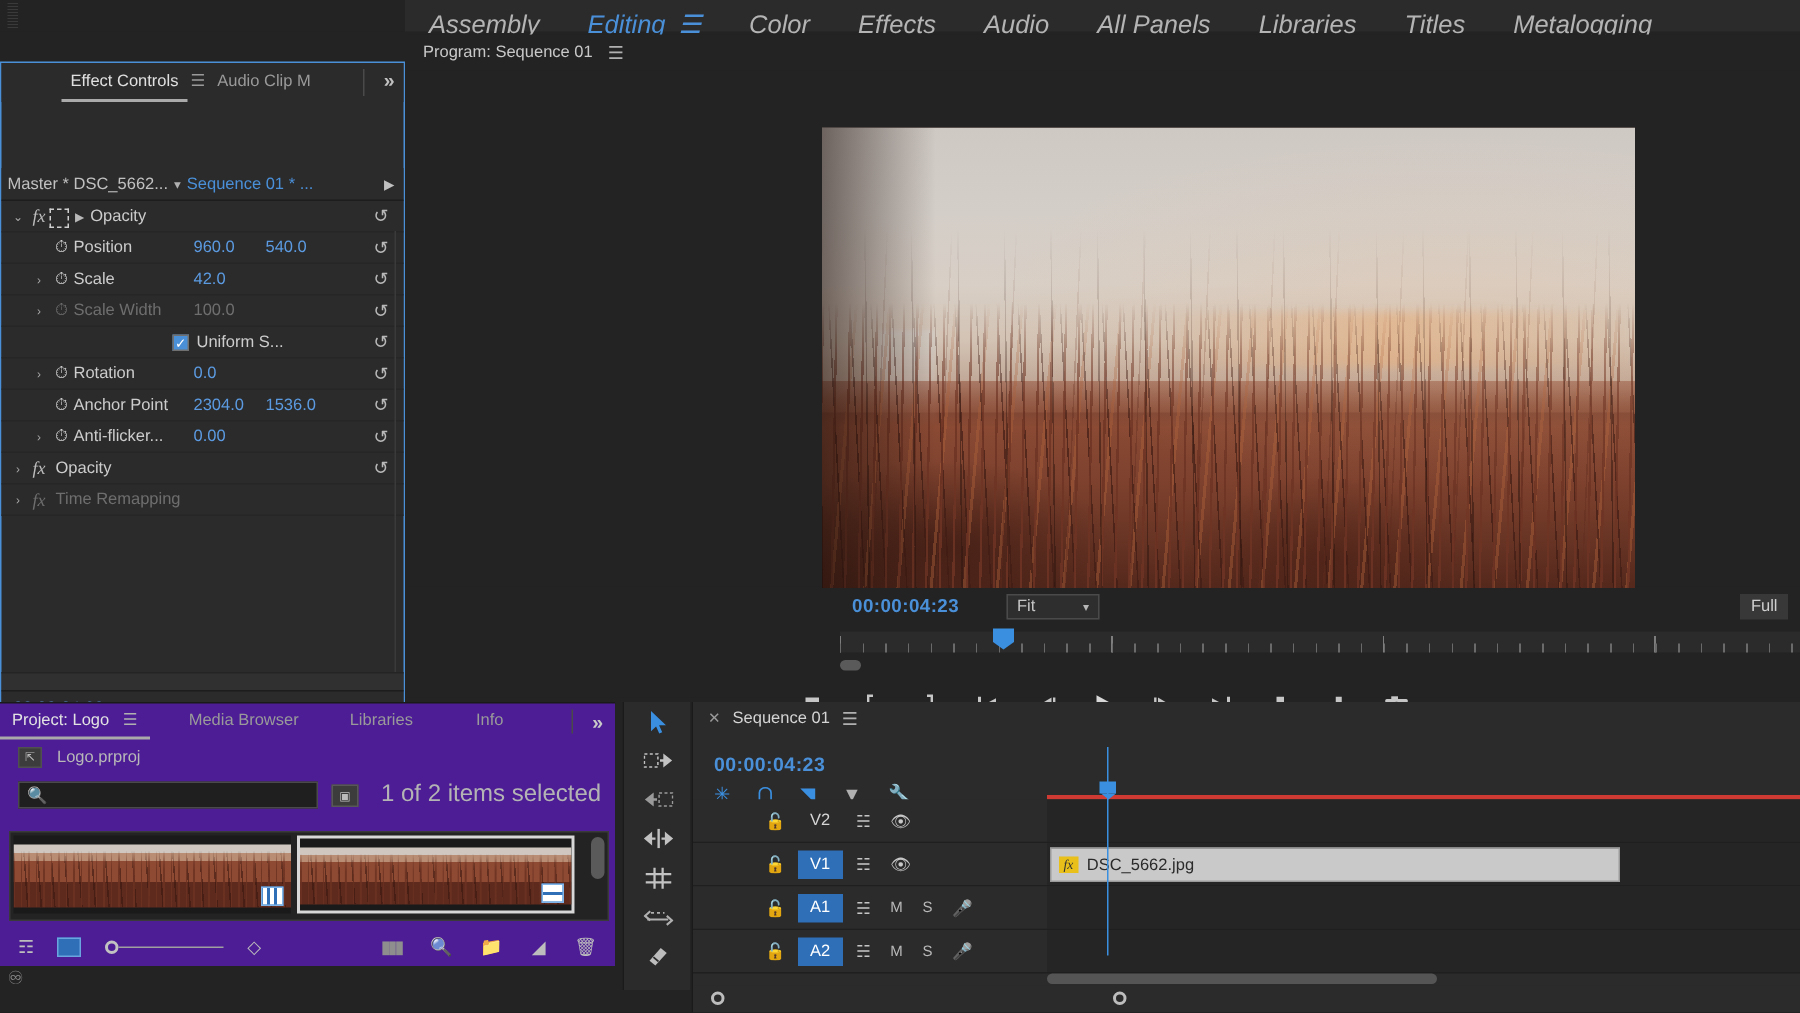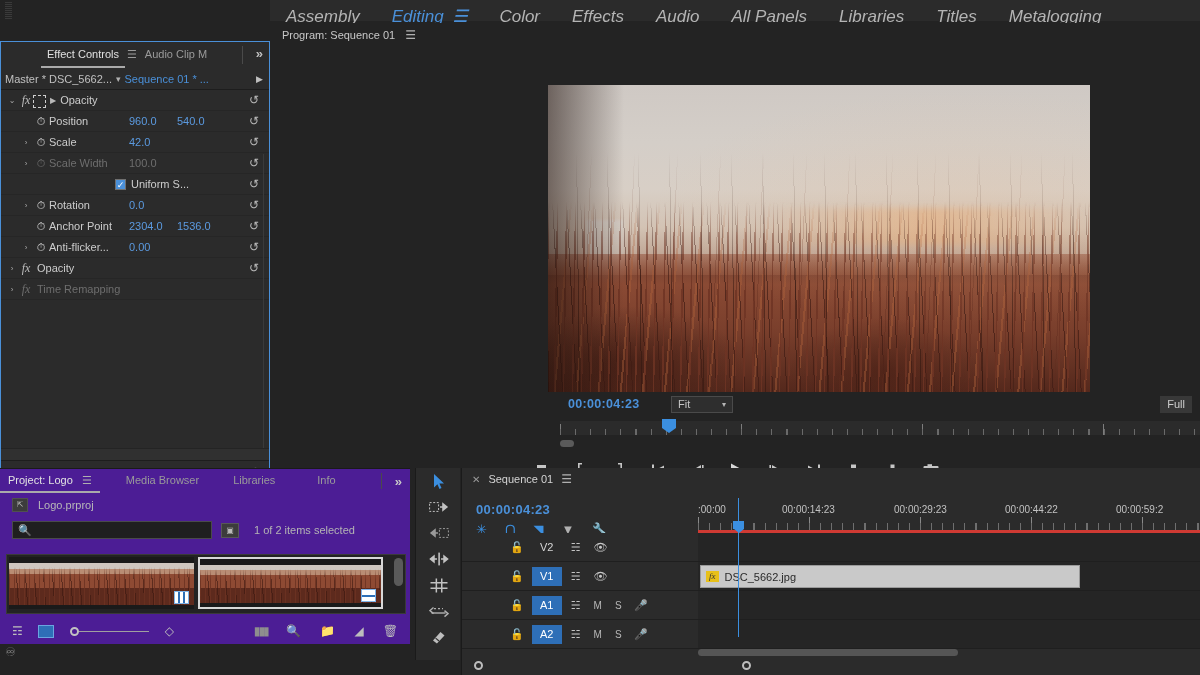--- a/index.html
+++ b/index.html
@@ -37,21 +37,21 @@
     background: #2b2b2b; border: 1px solid #4a90d9;
   }
   .ec-tabs { height: 26px; display: flex; align-items: center; background: #2b2b2b; position: relative; }
   .ec-tab { font-size: 11px; color: #9a9a9a; padding: 0 6px; line-height: 24px; height: 26px; white-space: nowrap; }
   .ec-tab.active { color: #e0e0e0; border-bottom: 2px solid #aaa; }
   .ec-chev { position: absolute; right: 6px; top: 4px; color: #c0c0c0; font-size: 13px; font-weight: bold; }
   .ec-divider { position:absolute; width:1px; top:4px; bottom:4px; background:#4a4a4a; }
 
   .ec-source {
     height: 22px; background: #2b2b2b; display: flex; align-items: center;
-    padding: 0 4px; gap: 4px; border-bottom: 1px solid #1d1d1d; position: relative;
+    padding: 0 4px; gap: 4px; border-bottom: 1px solid #1d1d1d; position: relative; margin-top: 44px;
   }
   .ec-source .master { color: #c0c0c0; font-size: 11px; }
   .ec-source .seqlink { color: #4a90d9; font-size: 11px; }
   .ec-source .caret { color: #b0b0b0; font-size: 9px; }
   .ec-source .arrow-r { position: absolute; right: 6px; color: #c0c0c0; font-size: 9px; }
 
   .ec-section-head {
     height: 18px; background: #333333; display: flex; align-items: center;
     padding-left: 10px; font-size: 11px; color: #cfcfcf; position: relative;
     border-bottom: 1px solid #252525;
@@ -183,21 +183,21 @@
   .pj-chev { position: absolute; right: 8px; color: #c8c8c8; font-weight: bold; font-size: 13px; }
   .pj-vdiv { position:absolute; width:1px; top:4px; bottom:4px; background:#4a4a4a; }
   .pj-file { height: 24px; display: flex; align-items: center; gap: 10px; padding-left: 12px; }
   .pj-file .btn { width: 16px; height: 14px; background: #3c3c3c; border: 1px solid #505050; color:#bbb; font-size:8px; text-align:center; line-height:12px; }
   .pj-file .nm { color: #b8b8b8; font-size: 11px; }
   .pj-search { height: 26px; display: flex; align-items: center; gap: 9px; padding-left: 12px; }
   .pj-searchbox { width: 200px; height: 18px; background: #1f1f1f; border: 1px solid #4a4a4a; display: flex; align-items: center; padding-left: 5px; }
   .pj-searchbox .mag { color: #9b9b9b; font-size: 11px; }
   .pj-searchbox input { background: transparent; border: 0; outline: 0; color: #cfcfcf; font-size: 11px; width: 160px; font-family: inherit; }
   .pj-filter { width: 18px; height: 15px; background: #3c3c3c; border: 1px solid #585858; color:#bbb; font-size:8px; text-align:center; line-height:13px; }
-  .pj-count { color: #b4b4b4; font-size: 11px; margin-left: 6px; }
+  .pj-count { color: #b4b4b4; font-size: 16px; margin-left: 6px; }
   .pj-bin { position: absolute; left: 6px; top: 85px; right: 4px; height: 60px; background: #232323; border: 1px solid #3a3a3a; }
   .pj-thumbs { display: flex; gap: 4px; padding: 2px; }
   .pj-thumb { position: relative; width: 185px; height: 52px; overflow: hidden; background: #1a1a1a; }
   .pj-thumb.sel { border: 2px solid #d8d8d8; }
   .pj-thumb .img {
     position: absolute; left: 0; right: 0; top: 6px; bottom: 4px;
     background:
       linear-gradient(to bottom, #cfc7c0 0 14%, #b98d74 14% 26%, #8e4a33 26% 60%, #5d2a1d 60% 100%);
   }
   .pj-thumb .img::after {
@@ -643,29 +643,20 @@
     <div class="tl-tc">00:00:04:23</div>
 
     <div class="tl-icons">
       <span class="i">✳</span>
       <span class="i">⋂</span>
       <span class="i">◥</span>
       <span class="i gray">▼</span>
       <span class="i gray">🔧</span>
     </div>
 
-    <div class="tl-ruler">
-      <div class="lab" style="left:0">:00:00</div>
-      <div class="lab" style="left:84px">00:00:14:23</div>
-      <div class="lab" style="left:196px">00:00:29:23</div>
-      <div class="lab" style="left:307px">00:00:44:22</div>
-      <div class="lab" style="left:418px">00:00:59:2</div>
-      <div class="bigticks"></div>
-      <div class="ticks"></div>
-    </div>
     <div class="tl-redbar"></div>
 
     <div class="tl-phhead">
       <div class="b"></div>
       <div class="t"></div>
     </div>
     <div class="tl-playhead"></div>
 
     <div class="tl-tracks">
 

